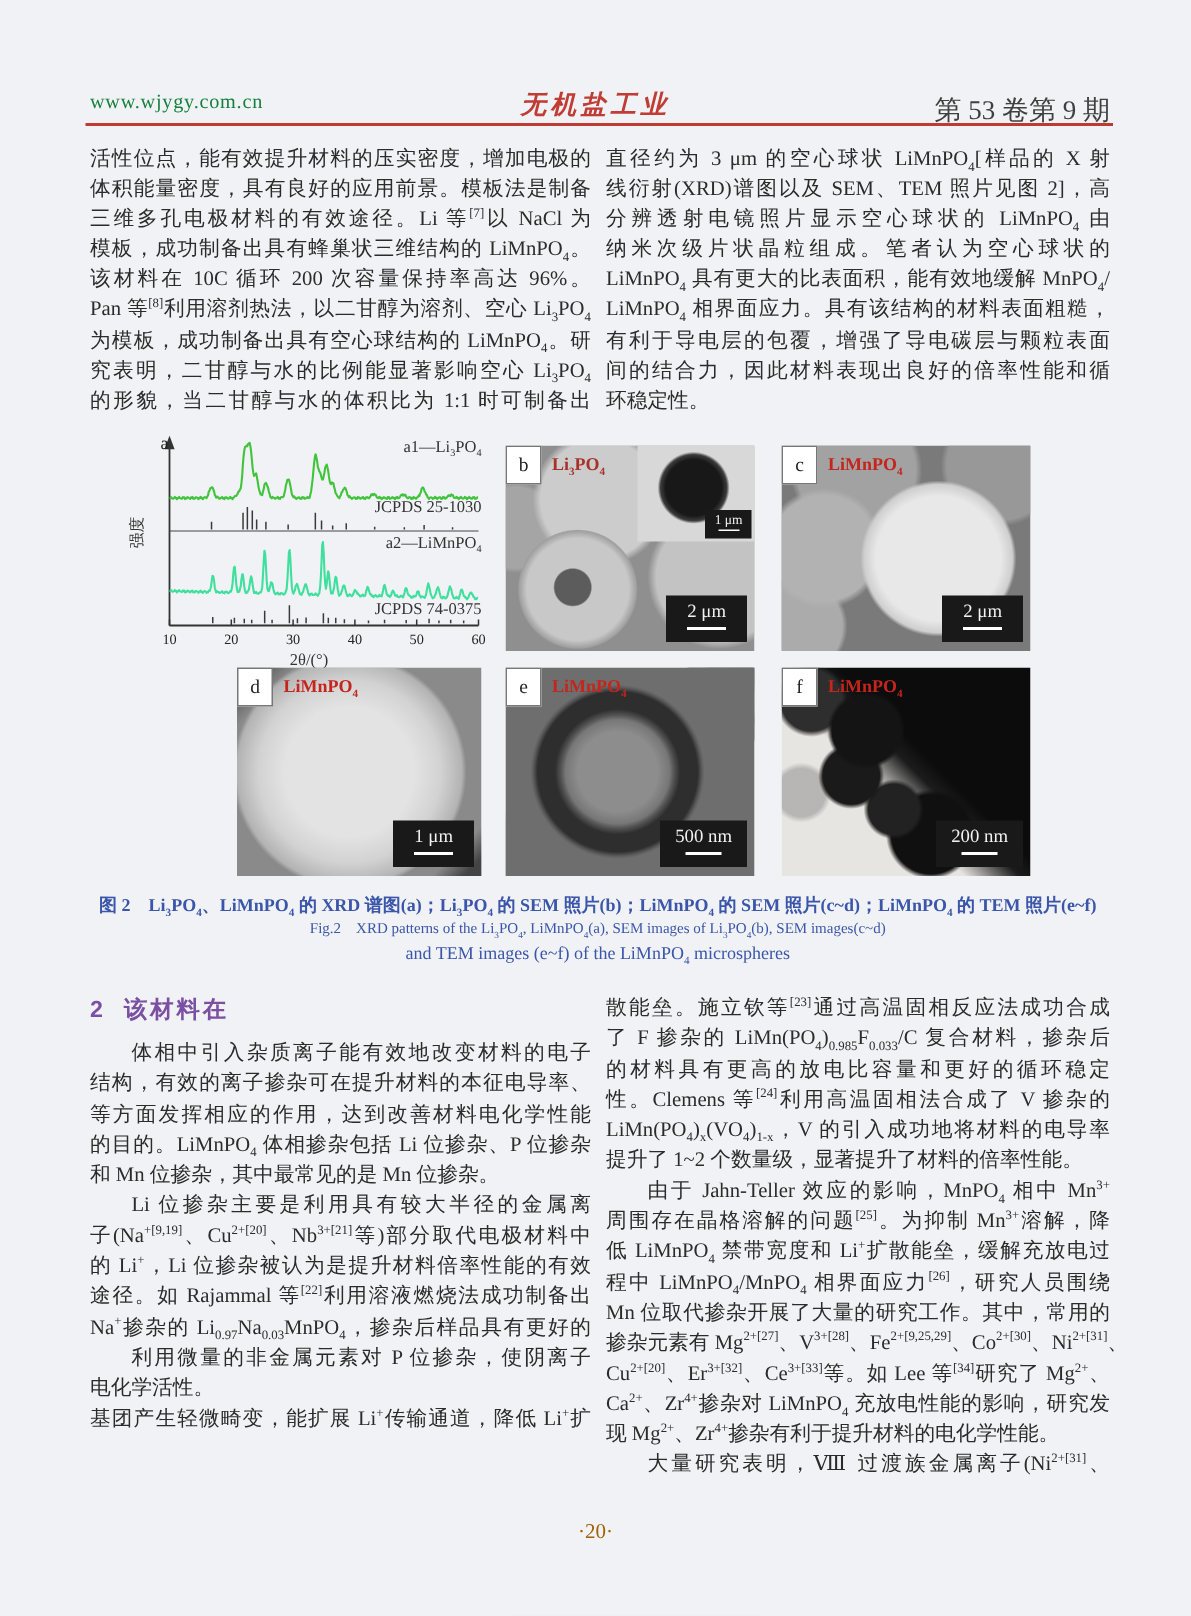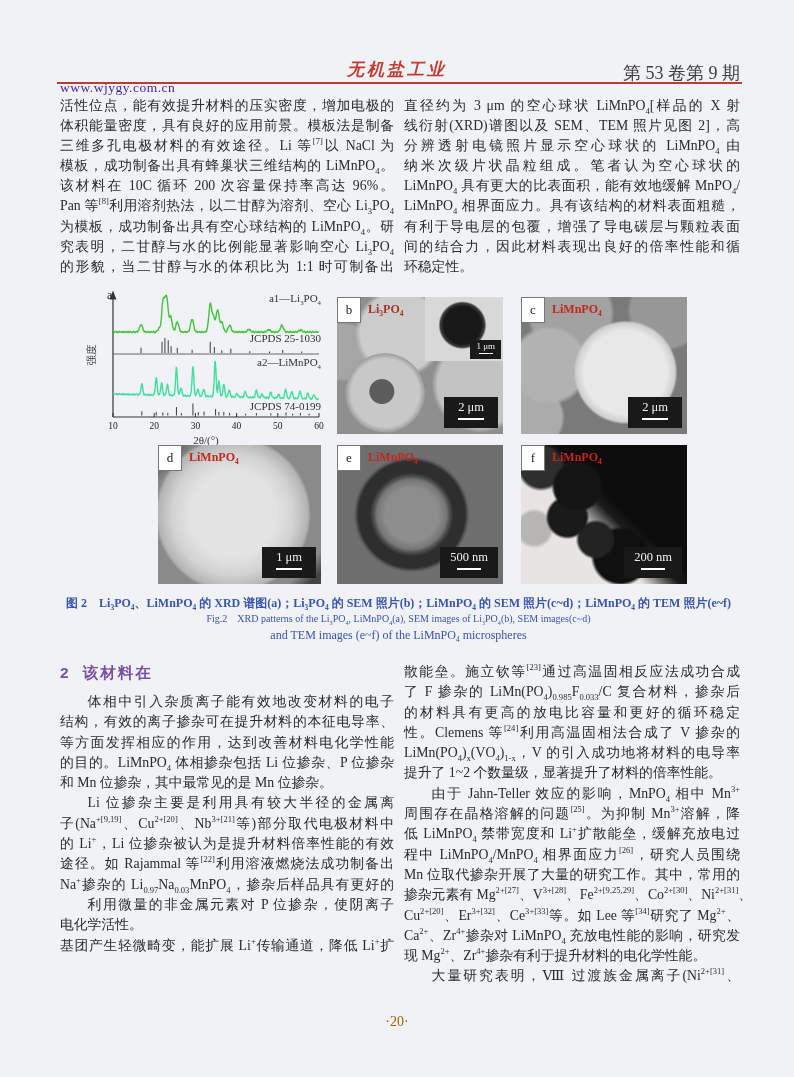--- a/index.html
+++ b/index.html
@@ -1,21 +1,21 @@
 <!DOCTYPE html>
 <html><head>
 <meta charset="utf-8">
 <style>
   html,body{margin:0;padding:0;}
   body{background:#e8ebee;}
   .page{position:relative;width:794px;height:1077px;margin:0 auto;background:#f0f2f5;
         font-family:"Liberation Serif","DejaVu Serif",serif;color:#2b2b2b;overflow:hidden;}
   sup,sub{line-height:0;font-size:0.62em;}
   
-  .hdr-url{position:absolute;left:60px;top:80px;font-size:13.5px;color:#4c1d95;letter-spacing:.5px;font-family:Liberation Serif, serif;}
+  .hdr-url{position:absolute;left:60px;top:60px;font-size:13.5px;color:#15803d;letter-spacing:.5px;font-family:Liberation Serif, serif;}
   .hdr-journal{position:absolute;left:0;right:0;top:58px;text-align:center;font-size:17px;
                font-style:italic;font-weight:bold;color:#c03c35;letter-spacing:3px;}
   .hdr-issue{position:absolute;right:54px;top:61px;font-size:18px;color:#404040;}
   .hdr-rule{position:absolute;left:57px;right:52px;top:82px;height:2px;background:#bf3a33;}
   
   .col{position:absolute;font-size:13.8px;color:#2b2b2b;}
   .line{line-height:20.1px;text-align:justify;text-align-last:justify;white-space:nowrap;overflow:visible;}
   .b2 .line{line-height:20.3px;}
   .line.end{text-align-last:left;}
   .line.ind{text-indent:2em;}
@@ -180,21 +180,21 @@
           <line x1="189.632" y1="125.5" x2="189.632" y2="123.7" stroke="#3a3a3a" stroke-width="1"></line>
           <line x1="197.46" y1="125.5" x2="197.46" y2="123.1" stroke="#3a3a3a" stroke-width="1"></line>
           <line x1="206.11200000000002" y1="125.5" x2="206.11200000000002" y2="123.7" stroke="#3a3a3a" stroke-width="1"></line>
           <path d="M10.0 41.7L10.5 41.9L11.0 41.3L11.5 42.2L12.0 42.4L12.5 42.4L13.0 42.1L13.5 41.3L14.0 41.9L14.4 41.8L14.9 42.8L15.4 42.0L15.9 42.1L16.4 41.3L16.9 41.9L17.4 42.2L17.9 42.4L18.4 42.4L18.9 41.4L19.4 41.8L19.9 41.5L20.4 42.7L20.9 42.2L21.4 42.3L21.9 41.4L22.4 41.6L22.9 42.0L23.3 42.3L23.8 42.6L24.3 41.6L24.8 41.9L25.3 41.3L25.8 42.5L26.3 42.2L26.8 42.5L27.3 41.7L27.8 41.5L28.3 41.8L28.8 42.1L29.3 42.8L29.8 41.9L30.3 42.0L30.8 41.2L31.3 42.2L31.8 42.1L32.2 42.7L32.7 42.0L33.2 41.5L33.7 41.6L34.2 41.5L34.7 42.1L35.2 40.9L35.7 40.2L36.2 37.7L36.7 37.0L37.2 35.5L37.7 35.3L38.2 34.8L38.7 35.0L39.2 36.2L39.7 37.5L40.2 40.0L40.7 40.7L41.1 41.8L41.6 41.0L42.1 41.6L42.6 41.6L43.1 42.4L43.6 42.5L44.1 42.0L44.6 41.8L45.1 41.3L45.6 42.3L46.1 42.1L46.6 42.8L47.1 41.6L47.6 41.8L48.1 41.5L48.6 42.2L49.1 42.5L49.6 42.2L50.0 42.0L50.5 41.2L51.0 42.1L51.5 41.9L52.0 42.8L52.5 41.8L53.0 41.6L53.5 40.7L54.0 40.7L54.5 40.6L55.0 39.8L55.5 39.1L56.0 37.5L56.5 37.5L57.0 36.3L57.5 35.6L58.0 31.7L58.5 26.7L58.9 19.9L59.4 14.0L59.9 10.1L60.4 7.8L60.9 7.8L61.4 7.1L61.9 7.4L62.4 5.9L62.9 5.7L63.4 5.2L63.9 7.3L64.4 11.0L64.9 16.2L65.4 21.9L65.9 25.3L66.4 27.3L66.9 26.1L67.4 25.9L67.8 25.6L68.3 28.3L68.8 31.0L69.3 34.4L69.8 36.7L70.3 38.2L70.8 39.7L71.3 39.8L71.8 40.1L72.3 37.8L72.8 36.1L73.3 33.1L73.8 32.3L74.3 31.9L74.8 32.9L75.3 34.2L75.8 35.5L76.2 37.7L76.7 39.1L77.2 41.4L77.7 41.5L78.2 42.2L78.7 41.3L79.2 41.7L79.7 41.9L80.2 42.4L80.7 42.5L81.2 41.8L81.7 41.8L82.2 41.3L82.7 42.4L83.2 42.1L83.7 42.6L84.2 41.6L84.7 41.5L85.1 41.3L85.6 41.4L86.1 41.0L86.6 38.9L87.1 36.9L87.6 33.5L88.1 31.9L88.6 29.8L89.1 29.8L89.6 29.7L90.1 31.5L90.6 33.8L91.1 36.7L91.6 39.6L92.1 40.5L92.6 41.5L93.1 40.9L93.6 41.8L94.0 41.7L94.5 42.7L95.0 42.2L95.5 41.9L96.0 41.6L96.5 41.6L97.0 42.5L97.5 42.2L98.0 42.6L98.5 41.4L99.0 41.8L99.5 41.5L100.0 42.5L100.5 42.4L101.0 42.1L101.5 41.7L102.0 41.3L102.5 42.1L102.9 41.7L103.4 41.9L103.9 39.5L104.4 37.6L104.9 33.6L105.4 29.7L105.9 24.3L106.4 18.9L106.9 14.9L107.4 12.9L107.9 14.8L108.4 17.4L108.9 21.3L109.4 22.7L109.9 24.4L110.4 24.8L110.9 26.7L111.4 28.5L111.8 29.7L112.3 29.7L112.8 27.3L113.3 25.0L113.8 21.7L114.3 20.7L114.8 19.7L115.3 21.7L115.8 24.0L116.3 27.8L116.8 30.8L117.3 32.4L117.8 32.8L118.3 31.6L118.8 31.9L119.3 32.2L119.8 34.9L120.3 36.5L120.7 38.7L121.2 39.3L121.7 40.3L122.2 41.2L122.7 41.7L123.2 42.2L123.7 40.8L124.2 40.2L124.7 38.3L125.2 38.0L125.7 36.5L126.2 36.1L126.7 35.1L127.2 35.3L127.7 36.5L128.2 38.0L128.7 40.2L129.2 40.6L129.6 41.5L130.1 40.8L130.6 41.8L131.1 41.9L131.6 42.6L132.1 42.2L132.6 41.7L133.1 41.7L133.6 41.6L134.1 42.6L134.6 42.1L135.1 42.5L135.6 41.3L136.1 41.8L136.6 41.7L137.1 42.5L137.6 42.4L138.0 41.9L138.5 41.8L139.0 41.3L139.5 42.4L140.0 42.1L140.5 42.7L141.0 41.6L141.5 41.7L142.0 41.4L142.5 42.1L143.0 42.2L143.5 41.5L144.0 40.9L144.5 39.6L145.0 40.0L145.5 39.4L146.0 40.1L146.5 39.3L146.9 39.7L147.4 39.8L147.9 40.8L148.4 41.8L148.9 41.9L149.4 42.1L149.9 41.2L150.4 41.9L150.9 41.7L151.4 42.8L151.9 42.1L152.4 42.1L152.9 41.4L153.4 41.6L153.9 42.3L154.4 42.3L154.9 42.6L155.4 41.4L155.8 41.9L156.3 41.4L156.8 42.6L157.3 42.3L157.8 42.3L158.3 41.6L158.8 41.4L159.3 42.1L159.8 42.1L160.3 42.8L160.8 41.7L161.3 41.9L161.8 41.2L162.3 42.2L162.8 42.0L163.3 41.9L163.8 41.0L164.3 40.0L164.7 40.0L165.2 39.6L165.7 40.4L166.2 39.7L166.7 40.2L167.2 39.8L167.7 41.0L168.2 41.6L168.7 42.2L169.2 42.1L169.7 41.4L170.2 41.7L170.7 41.6L171.2 42.7L171.7 42.1L172.2 42.4L172.7 41.3L173.2 41.8L173.6 41.9L174.1 42.4L174.6 42.4L175.1 41.5L175.6 41.3L176.1 40.3L176.6 40.6L177.1 39.0L177.6 38.1L178.1 35.7L178.6 35.0L179.1 35.0L179.6 36.1L180.1 37.7L180.6 38.3L181.1 39.7L181.6 39.9L182.1 41.6L182.5 41.7L183.0 42.6L183.5 41.8L184.0 41.7L184.5 41.6L185.0 41.9L185.5 42.6L186.0 42.1L186.5 42.2L187.0 41.2L187.5 42.0L188.0 41.8L188.5 42.7L189.0 42.1L189.5 41.8L190.0 41.5L190.5 41.6L191.0 42.5L191.4 42.2L191.9 42.5L192.4 41.3L192.9 41.8L193.4 41.6L193.9 42.5L194.4 42.1L194.9 41.6L195.4 40.9L195.9 40.2L196.4 40.7L196.9 40.2L197.4 40.7L197.9 39.6L198.4 40.2L198.9 40.1L199.4 41.4L199.8 41.9L200.3 42.0L200.8 41.8L201.3 41.2L201.8 42.0L202.3 41.9L202.8 42.8L203.3 41.9L203.8 42.0L204.3 41.3L204.8 42.0L205.3 42.3L205.8 42.4L206.3 42.2L206.8 41.3L207.3 41.9L207.8 41.7L208.3 42.8L208.7 42.1L209.2 42.2L209.7 41.3L210.2 41.7L210.7 42.2L211.2 42.4L211.7 42.5L212.2 41.5L212.7 41.8L213.2 41.4L213.7 42.6L214.2 42.2L214.7 42.4L215.2 41.5L215.7 41.5" fill="none" stroke="#3fc43a" stroke-width="1.4" stroke-linejoin="round"></path>
           <path d="M10.0 103.7L10.5 103.9L11.0 103.3L11.5 104.2L12.0 104.4L12.5 104.4L13.0 104.1L13.5 103.4L14.0 104.0L14.4 103.9L14.9 105.0L15.4 104.1L15.9 104.2L16.4 103.4L16.9 104.0L17.4 104.4L17.9 104.6L18.4 104.6L18.9 103.6L19.4 104.1L19.9 103.8L20.4 105.0L20.9 104.4L21.4 104.6L21.9 103.7L22.4 103.9L22.9 104.3L23.3 104.6L23.8 105.0L24.3 104.0L24.8 104.2L25.3 103.7L25.8 104.9L26.3 104.6L26.8 104.9L27.3 104.1L27.8 104.0L28.3 104.3L28.8 104.5L29.3 105.2L29.8 104.4L30.3 104.5L30.8 103.7L31.3 104.7L31.8 104.6L32.2 105.2L32.7 104.5L33.2 104.1L33.7 104.2L34.2 104.4L34.7 105.3L35.2 104.7L35.7 104.9L36.2 103.7L36.7 104.0L37.2 102.7L37.7 100.8L38.2 96.8L38.7 93.8L39.2 94.3L39.7 97.3L40.2 101.8L40.7 103.6L41.1 105.0L41.6 104.1L42.1 104.6L42.6 104.5L43.1 105.3L43.6 105.3L44.1 104.8L44.6 104.6L45.1 104.1L45.6 105.2L46.1 105.0L46.6 105.6L47.1 104.5L47.6 104.7L48.1 104.4L48.6 105.1L49.1 105.5L49.6 105.1L50.0 105.0L50.5 104.0L51.0 104.4L51.5 102.5L52.0 99.5L52.5 92.9L53.0 88.3L53.5 87.8L54.0 92.9L54.5 99.2L55.0 102.9L55.5 104.8L56.0 104.1L56.5 104.4L57.0 102.6L57.5 100.6L58.0 95.9L58.5 92.9L58.9 92.9L59.4 96.7L59.9 101.4L60.4 104.0L60.9 105.5L61.4 104.6L61.9 104.9L62.4 103.8L62.9 103.2L63.4 99.9L63.9 96.4L64.4 94.2L64.9 95.6L65.4 99.7L65.9 102.9L66.4 105.3L66.9 104.9L67.4 105.3L67.8 104.6L68.3 105.6L68.8 105.7L69.3 105.9L69.8 105.4L70.3 104.8L70.8 105.0L71.3 103.9L71.8 101.6L72.3 93.7L72.8 84.6L73.3 77.2L73.8 79.3L74.3 87.7L74.8 97.1L75.3 102.6L75.8 104.0L76.2 104.1L76.7 102.2L77.2 100.8L77.7 98.2L78.2 98.5L78.7 99.5L79.2 102.5L79.7 104.5L80.2 105.8L80.7 106.2L81.2 105.5L81.7 105.6L82.2 105.0L82.7 106.2L83.2 105.9L83.7 106.4L84.2 105.4L84.7 105.5L85.1 105.5L85.6 106.0L86.1 106.5L86.6 105.8L87.1 105.7L87.6 104.1L88.1 102.6L88.6 96.5L89.1 87.7L89.6 78.4L90.1 76.7L90.6 83.3L91.1 93.5L91.6 101.6L92.1 104.6L92.6 105.8L93.1 104.3L93.6 103.7L94.0 101.2L94.5 100.1L95.0 99.2L95.5 100.6L96.0 102.6L96.5 104.4L97.0 106.2L97.5 106.2L98.0 106.6L98.5 105.2L99.0 104.8L99.5 102.7L100.0 101.3L100.5 99.5L101.0 99.6L101.5 101.3L102.0 103.3L102.5 105.6L102.9 106.1L103.4 107.0L103.9 105.9L104.4 106.2L104.9 105.7L105.4 106.6L105.9 106.7L106.4 106.7L106.9 106.3L107.4 105.6L107.9 106.4L108.4 106.3L108.9 107.2L109.4 106.1L109.9 105.3L110.4 101.5L110.9 94.8L111.4 83.7L111.8 73.3L112.3 71.4L112.8 78.7L113.3 91.1L113.8 99.1L114.3 102.5L114.8 99.2L115.3 94.6L115.8 90.9L116.3 92.7L116.8 97.9L117.3 102.8L117.8 105.7L118.3 105.7L118.8 105.6L119.3 103.4L119.8 101.3L120.3 96.7L120.7 94.6L121.2 95.0L121.7 98.9L122.2 103.1L122.7 105.7L123.2 107.2L123.7 106.4L124.2 106.2L124.7 104.3L125.2 103.3L125.7 100.8L126.2 100.3L126.7 100.6L127.2 102.6L127.7 104.9L128.2 106.2L128.7 107.5L129.2 106.9L129.6 107.1L130.1 106.1L130.6 106.9L131.1 106.9L131.6 107.5L132.1 106.8L132.6 105.7L133.1 104.5L133.6 103.3L134.1 104.0L134.6 104.3L135.1 105.8L135.6 105.6L136.1 106.6L136.6 106.7L137.1 107.6L137.6 107.5L138.0 107.0L138.5 106.9L139.0 106.4L139.5 107.5L140.0 107.0L140.5 107.1L141.0 104.6L141.5 102.9L142.0 101.2L142.5 101.9L143.0 103.8L143.5 105.2L144.0 106.4L144.5 106.2L145.0 107.4L145.5 107.2L146.0 108.1L146.5 107.2L146.9 107.2L147.4 106.7L147.9 107.3L148.4 107.8L148.9 107.6L149.4 107.7L149.9 106.6L150.4 107.3L150.9 107.0L151.4 107.6L151.9 105.9L152.4 103.7L152.9 100.8L153.4 99.9L153.9 101.7L154.4 104.0L154.9 106.4L155.4 106.4L155.8 107.3L156.3 107.0L156.8 108.0L157.3 107.4L157.8 106.7L158.3 104.9L158.8 103.7L159.3 104.2L159.8 105.1L160.3 106.9L160.8 106.7L161.3 107.4L161.8 106.9L162.3 108.0L162.8 108.0L163.3 108.2L163.8 107.6L164.3 107.1L164.7 107.6L165.2 107.6L165.7 108.3L166.2 106.6L166.7 105.2L167.2 102.4L167.7 102.1L168.2 102.8L168.7 105.0L169.2 106.5L169.7 106.8L170.2 107.5L170.7 107.5L171.2 108.6L171.7 108.0L172.2 108.3L172.7 107.2L173.2 107.7L173.6 107.6L174.1 107.6L174.6 106.6L175.1 104.6L175.6 104.2L176.1 104.3L176.6 106.7L177.1 107.4L177.6 108.4L178.1 107.6L178.6 107.7L179.1 107.8L179.6 108.3L180.1 108.6L180.6 107.5L181.1 106.2L181.6 102.9L182.1 100.9L182.5 98.9L183.0 100.6L183.5 102.6L184.0 105.3L184.5 106.9L185.0 107.9L185.5 108.9L186.0 108.3L186.5 108.3L187.0 106.6L187.5 106.0L188.0 103.6L188.5 102.4L189.0 101.4L189.5 102.8L190.0 104.9L190.5 106.8L191.0 108.5L191.4 108.5L191.9 108.9L192.4 107.7L192.9 108.3L193.4 108.1L193.9 109.0L194.4 108.7L194.9 108.2L195.4 106.8L195.9 104.6L196.4 102.8L196.9 100.9L197.4 101.9L197.9 103.1L198.4 105.9L198.9 107.1L199.4 108.7L199.8 109.0L200.3 108.9L200.8 108.6L201.3 107.9L201.8 108.7L202.3 108.5L202.8 109.2L203.3 107.4L203.8 106.0L204.3 103.4L204.8 103.0L205.3 103.9L205.8 105.8L206.3 107.4L206.8 107.6L207.3 108.5L207.8 108.4L208.3 109.6L208.7 108.8L209.2 108.5L209.7 106.8L210.2 105.8L210.7 105.0L211.2 105.0L211.7 106.2L212.2 106.6L212.7 108.0L213.2 108.1L213.7 109.5L214.2 109.2L214.7 109.4L215.2 108.5L215.7 108.5" fill="none" stroke="#3fdf9e" stroke-width="1.4" stroke-linejoin="round"></path>
         </svg>
       <div class="alab">a</div>
       <div class="s1">a1—Li<sub>3</sub>PO<sub>4</sub></div>
       <div class="j1">JCPDS 25-1030</div>
       <div class="s2">a2—LiMnPO<sub>4</sub></div>
-      <div class="j2">JCPDS 74-0199</div>
+      <div class="j2">JCPDS 74-0375</div>
       <div class="xlab">2θ/(°)</div>
     </div>
 
     <div class="panel" id="panel-b" style="left:280px;top:10px;width:166px;height:137px;">
       <div class="photo"></div>
       <div class="inset">
         <div class="chip shortbar">
           <span>1 μm</span><div class="bar"></div>
         </div>
       </div>

